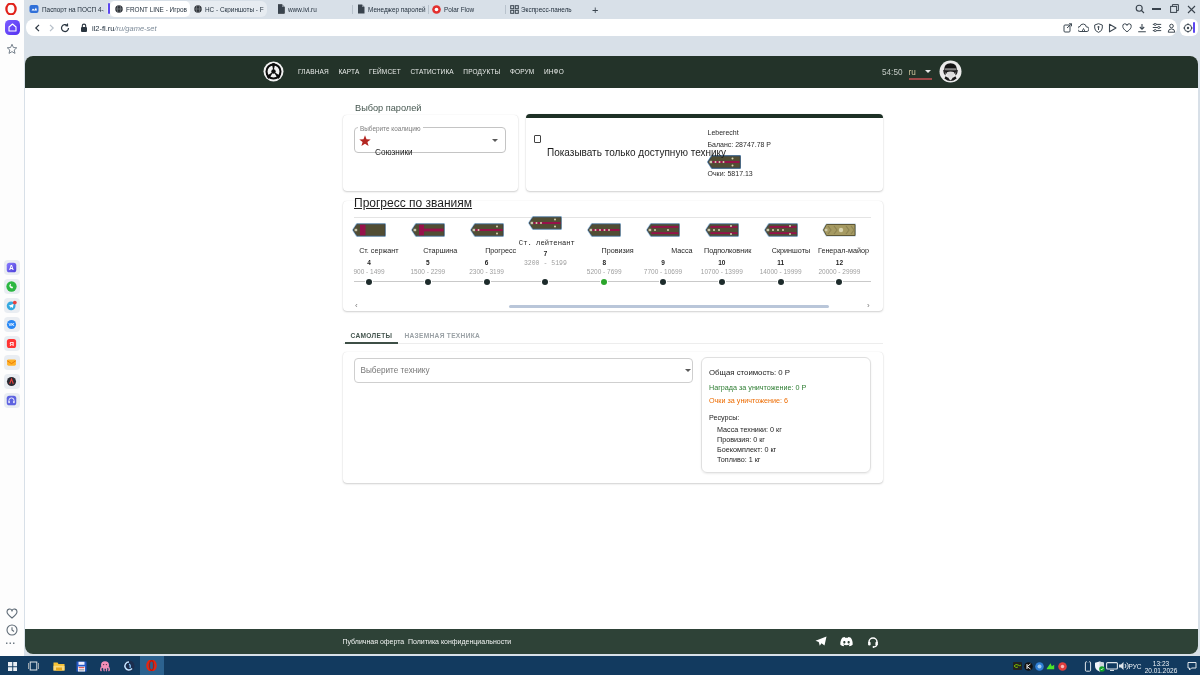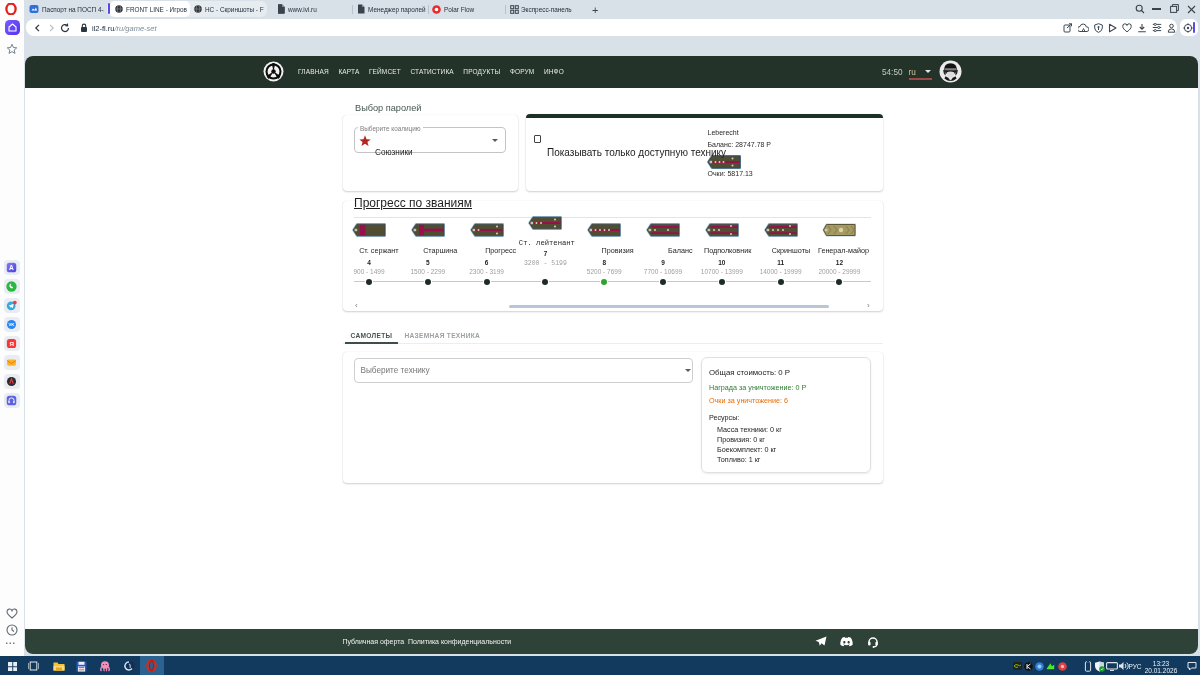--- a/index.html
+++ b/index.html
@@ -427,21 +427,21 @@
 <div class="rk" style="left:608.5px;top:167px;">
 <div style="height:14px;"><svg width="34" height="14" viewBox="0 0 34 14">
             <path d="M1.2,7 L5,1.2 H33 V12.8 H5 Z" fill="none" stroke="#9cc2e0" stroke-width="2.2" stroke-linejoin="round"></path>
             <path d="M1.2,7 L5,1.2 H33 V12.8 H5 Z" fill="#514d33" stroke="#3a4045" stroke-width="0.8"></path>
             <rect x="2.6" y="5.8" width="2.6" height="2.4" fill="#c9c6ae"></rect>
             <rect x="5.5" y="3" width="27" height="1.8" fill="#96114a"></rect>
             <rect x="5.5" y="9.2" width="27" height="1.8" fill="#96114a"></rect>
             <circle cx="9" cy="7" r="1" fill="#d8d2b0"></circle>
             <circle cx="22" cy="7" r="1" fill="#d8d2b0"></circle>
           </svg></div>
-<div class="nm">Баланс</div>
+<div class="nm">Масса</div>
 <div class="no">9</div>
 <div class="rg">7700 - 10699</div>
 </div>
 <div class="dot" style="left:634.0px;">
         <i></i>
       </div>
 <div class="rk" style="left:667.3px;top:167px;">
 <div style="height:14px;"><svg width="34" height="14" viewBox="0 0 34 14">
             <path d="M1.2,7 L5,1.2 H33 V12.8 H5 Z" fill="none" stroke="#9cc2e0" stroke-width="2.2" stroke-linejoin="round"></path>
             <path d="M1.2,7 L5,1.2 H33 V12.8 H5 Z" fill="#514d33" stroke="#3a4045" stroke-width="0.8"></path>

